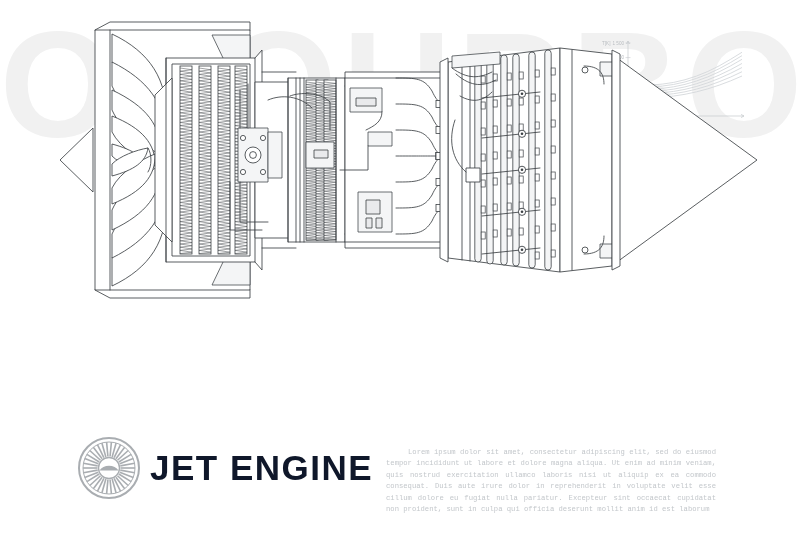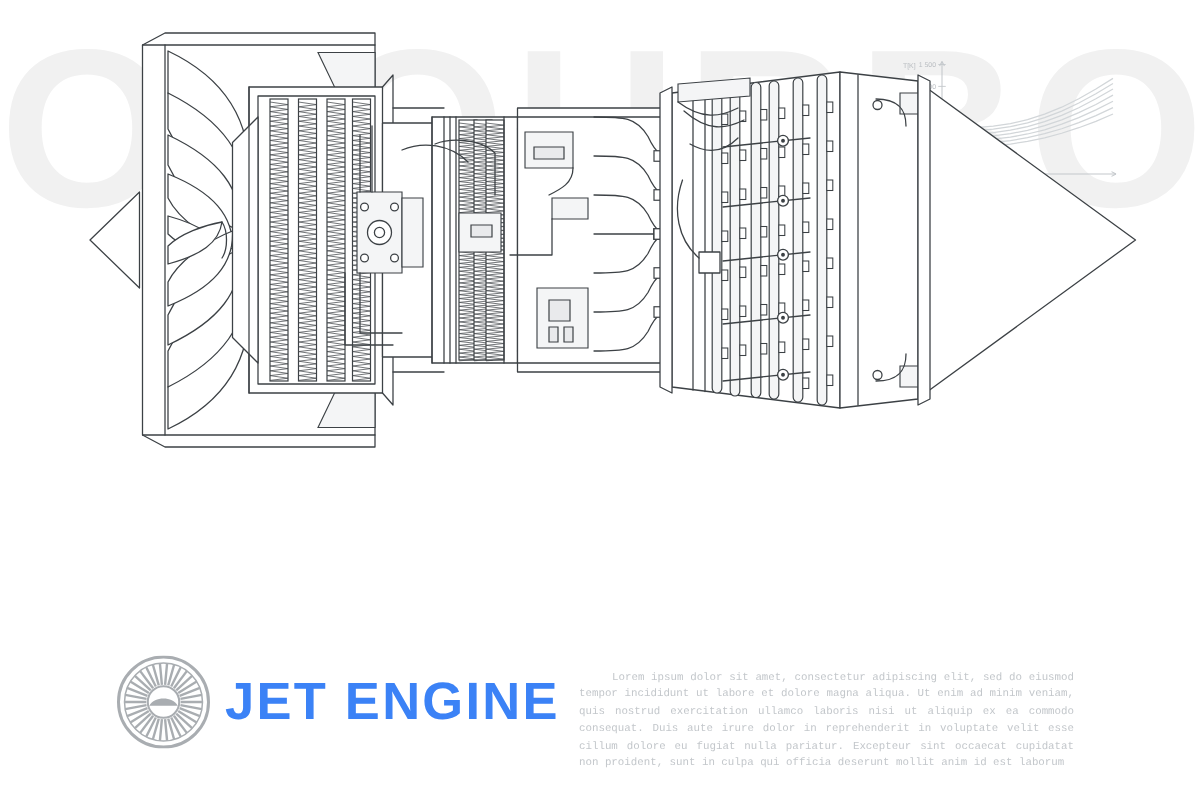--- a/index.html
+++ b/index.html
@@ -26,21 +26,21 @@
   #engine{left:0;top:95;width:800px;height:320px;}
   .ln{fill:none;stroke:#3c4145;stroke-width:.85;stroke-linejoin:round;stroke-linecap:round;}
   .ln-f{fill:#ffffff;stroke:#3c4145;stroke-width:.85;stroke-linejoin:round;}
   .ln-g{fill:#e9eaec;stroke:#3c4145;stroke-width:.8;}
   .ln-gl{fill:#f4f5f6;stroke:#3c4145;stroke-width:.75;}
   .hatch{stroke:#44484c;stroke-width:.5;fill:none;}
 
   
   #logo{left:78px;top:437px;width:62px;height:62px;}
   #title{left:150px;top:442px;font-size:35px;font-weight:bold;
-         letter-spacing:1.5px;color:#3b82f6;line-height:52px;}
+         letter-spacing:1.5px;color:#0f172a;line-height:52px;}
   #body-text{left:386px;top:447px;width:330px;
       font-size:7.2px;line-height:11.4px;color:#c3c7cb;text-align:justify;
       font-family:Liberation Mono, monospace;}
   #body-text p{margin:0;text-indent:22px;}
 </style>
 </head>
 <body>
 
 <div id="stage">
 

